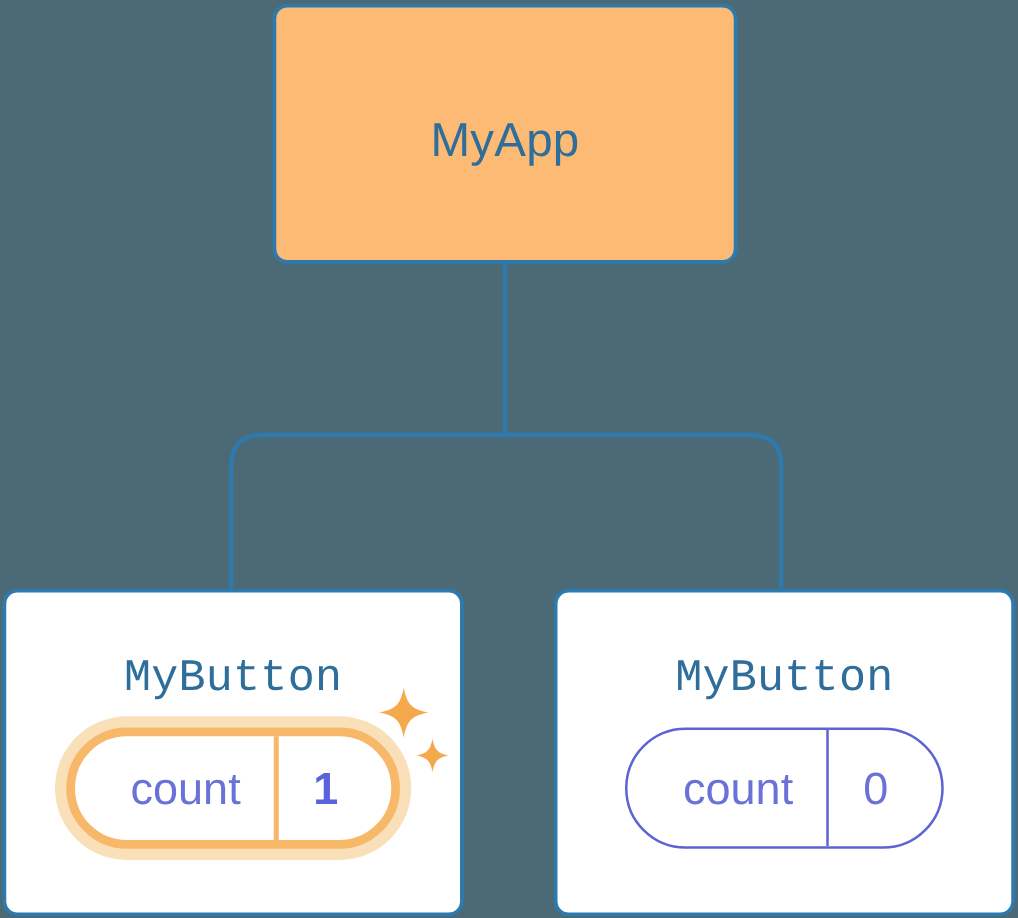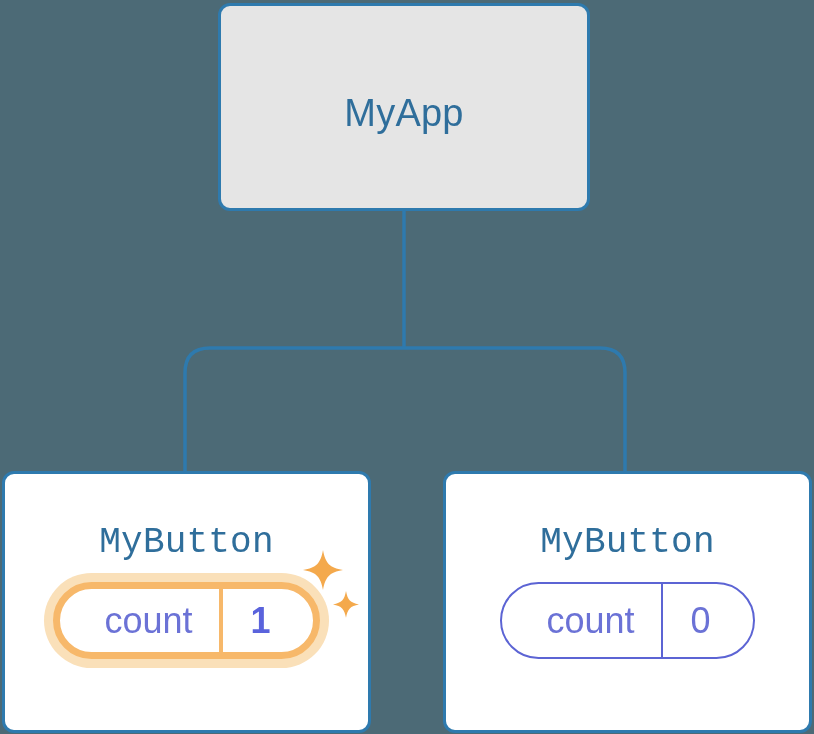--- a/index.html
+++ b/index.html
@@ -96,21 +96,21 @@
 
   .pill-holder {
     position: relative;
     display: inline-flex;
   }
 
   .pill {
     position: relative;
     display: flex;
     align-items: stretch;
-    height: 77px;
+    height: 97px;
     border-radius: 999px;
     box-sizing: border-box;
     background: #ffffff;
     z-index: 2;
   }
 
   
   .pill.inactive {
     border: 2px solid #5c64d4;
   }
@@ -168,21 +168,21 @@
 <div id="stage">
 
   <svg id="connectors" viewBox="0 0 814 734" width="814" height="734" fill="none">
 
     <path d="M404,211 L404,348" stroke="#2e7aae" stroke-width="3.5" fill="none"></path>
 
     <path d="M404,348 L210,348 Q185,348 185,373 L185,471" stroke="#2e7aae" stroke-width="3.5" fill="none" stroke-linecap="butt" stroke-linejoin="round"></path>
     <path d="M404,348 L600,348 Q625,348 625,373 L625,471" stroke="#2e7aae" stroke-width="3.5" fill="none" stroke-linecap="butt" stroke-linejoin="round"></path>
   </svg>
 
-  <div class="card" id="node-root" style="background: #e5e5e5; border-color: rgb(46, 122, 174);">
+  <div class="card" id="node-root" style="background: #fdba74; border-color: rgb(46, 122, 174);">
     <div class="card-title" style="color: rgb(47, 110, 155);">MyApp</div>
   </div>
 
   <div class="card node-child" id="node-child-0" style="background: rgb(255, 255, 255); border-color: rgb(46, 122, 174);">
     <div class="card-title" style="color: rgb(47, 110, 155);">MyButton</div>
 
     <div class="pill-wrap">
       <div class="pill-holder">
 
         <div class="pill active" style="border-color: rgb(247, 184, 106); box-shadow: rgb(250, 224, 185) 0px 0px 0px 9px;">

